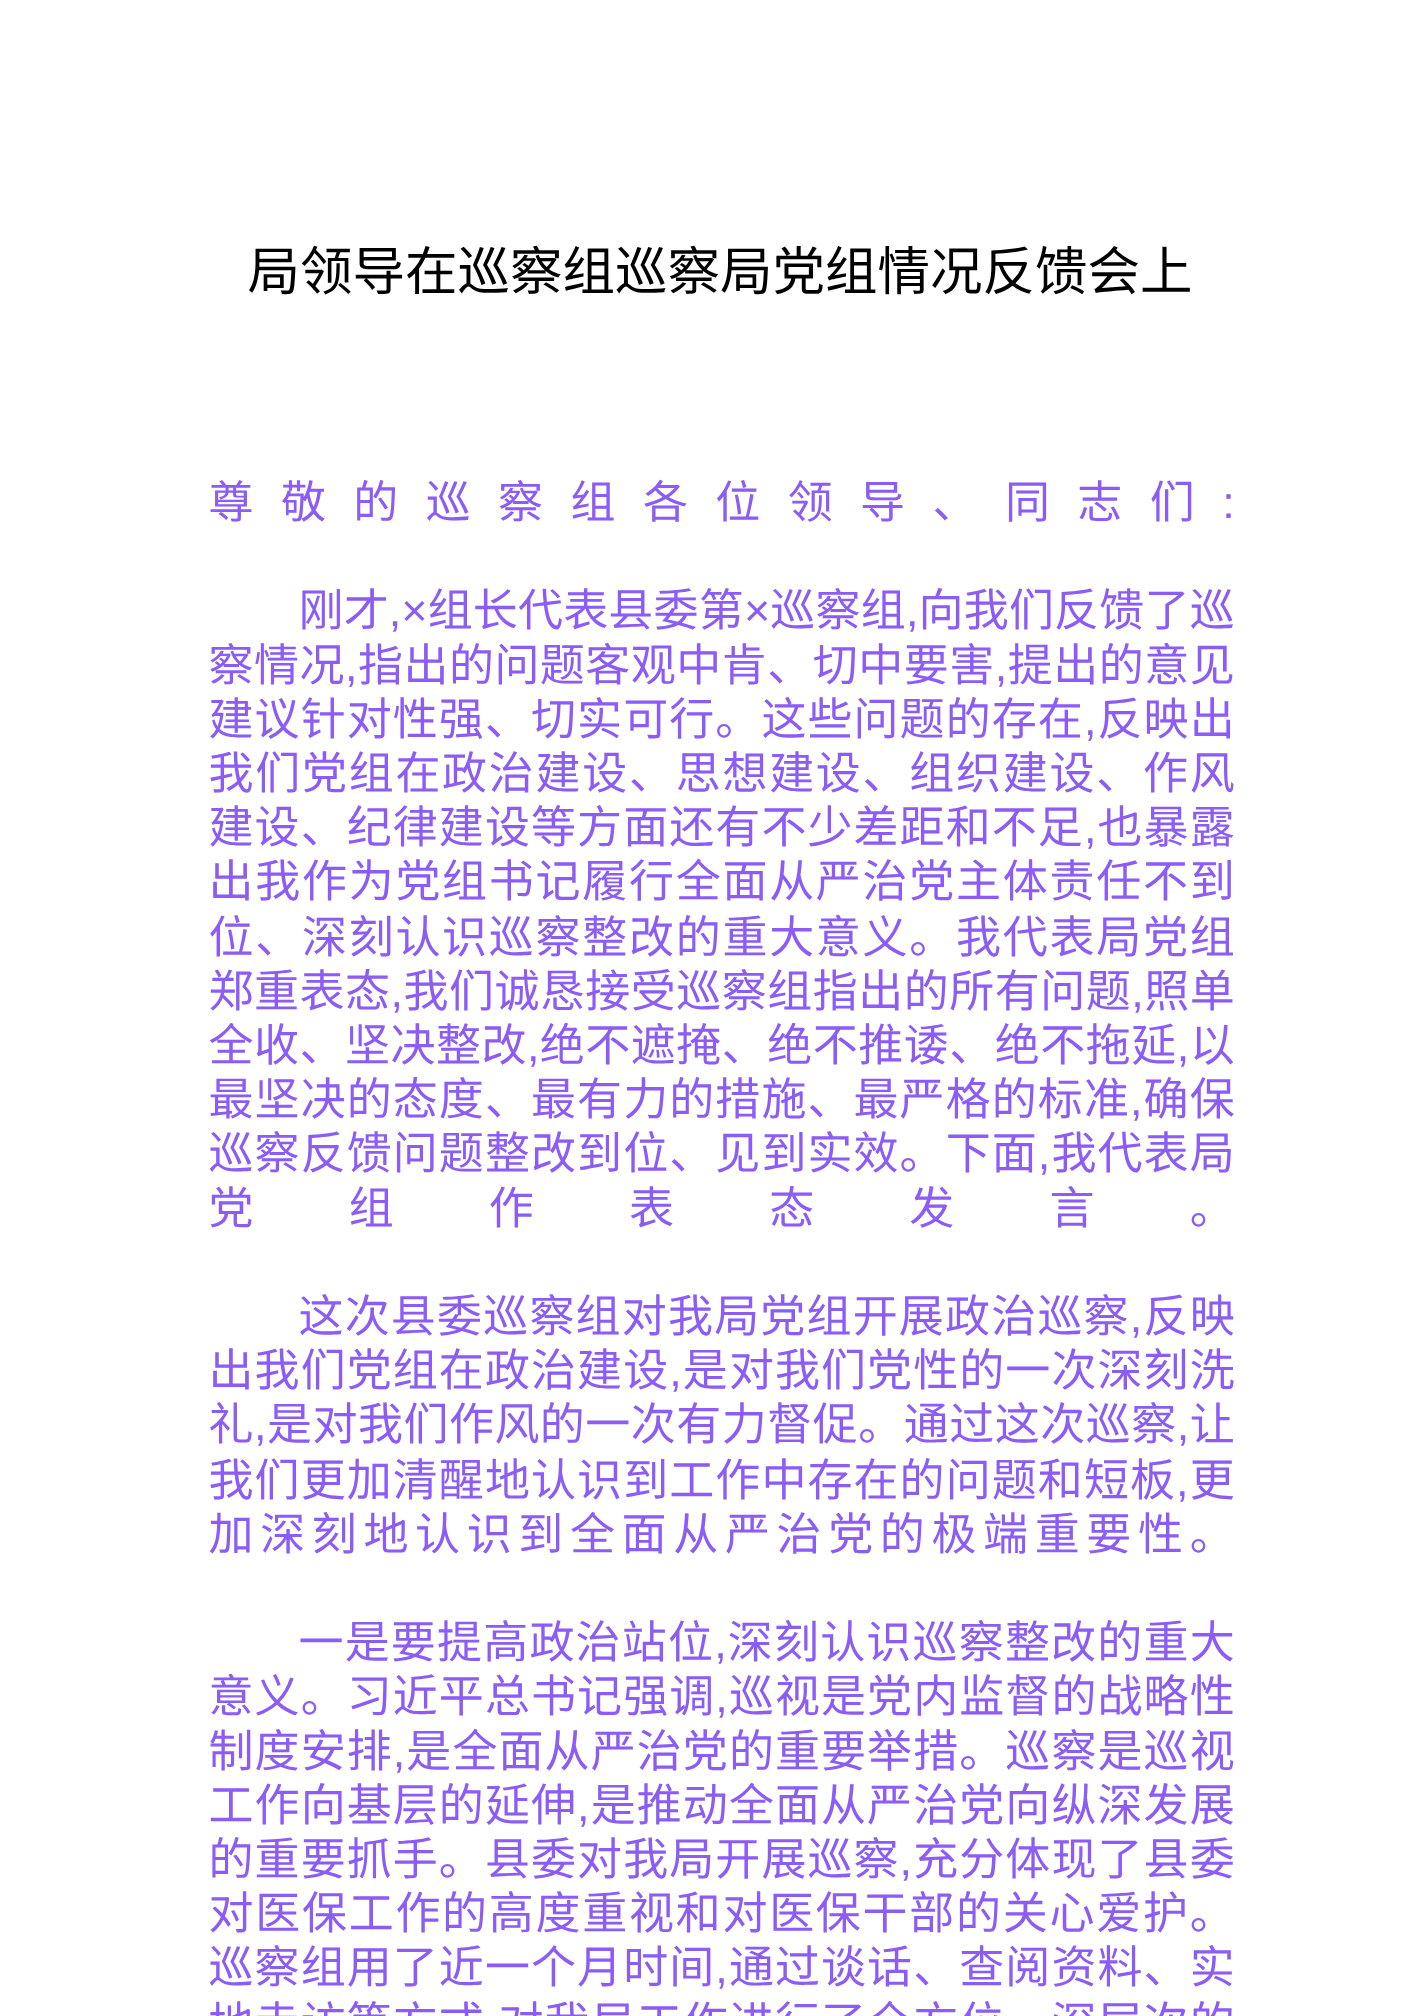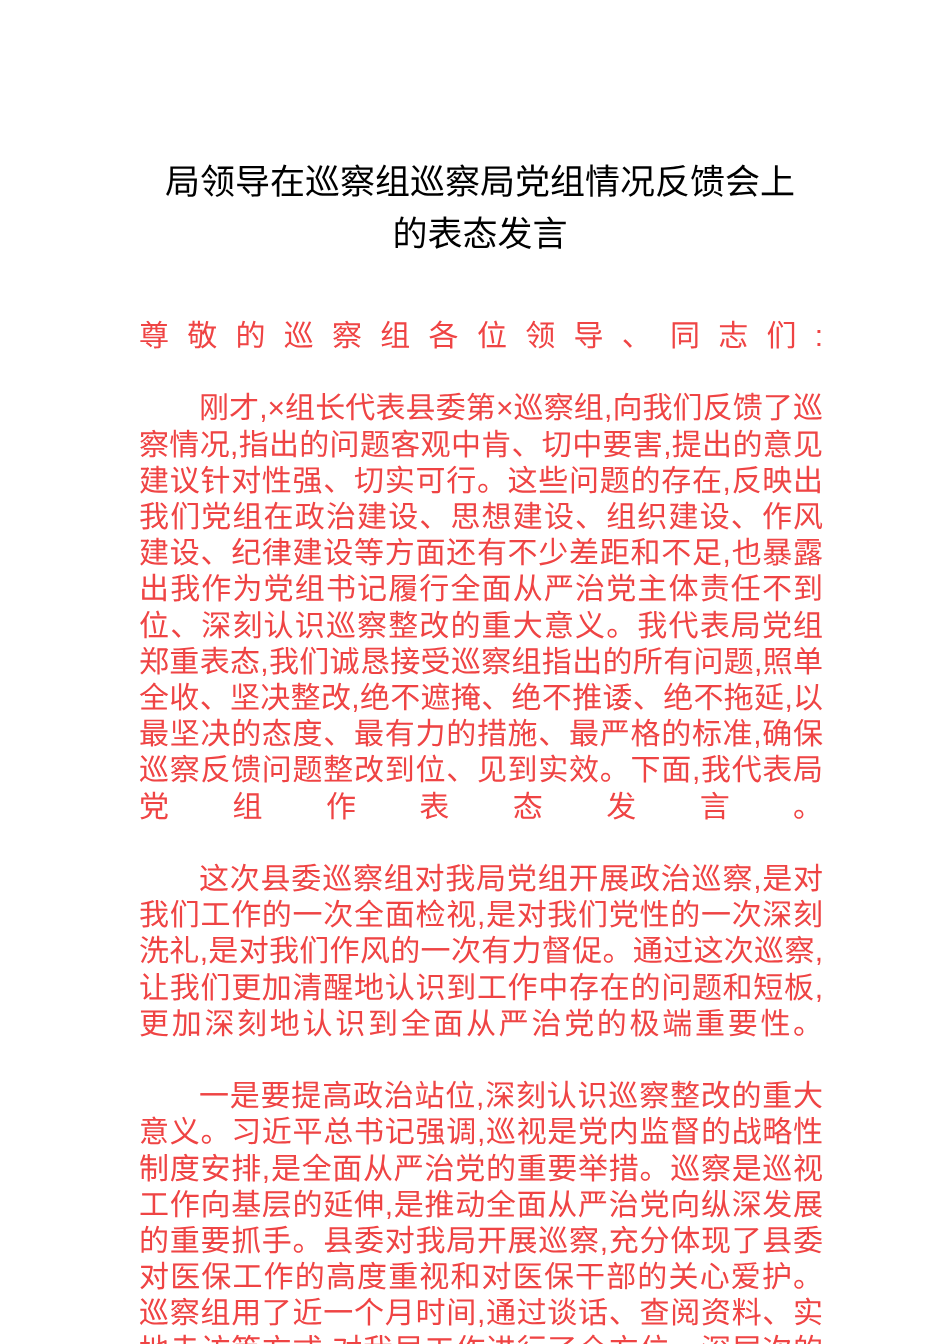--- a/index.html
+++ b/index.html
@@ -48,21 +48,21 @@
   p.para {
     margin: 0;
     padding: 0;
     font-size: 30px;
     line-height: 36.2px;
     font-weight: 400;
     text-align: justify;
     text-justify: inter-character;
     word-break: break-all;
     letter-spacing: -0.1px;
-    color: #ef4444;
+    color: #8b5cf6;
   }
 
   p.indent {
     text-indent: 60px;
   }
 
   p.heading {
     font-weight: bold;
     text-indent: 60px;
   }
@@ -74,23 +74,22 @@
     width: 100%;
   }
 </style>
 </head>
 <body>
 
 <div class="page">
 
   <div class="doc-title">
     <div>局领导在巡察组巡察局党组情况反馈会上</div>
-    <div>的表态发言</div>
   </div>
 
   <div class="body-block">
     <p class="para">尊敬的巡察组各位领导、同志们:</p>
     <p class="para indent">刚才,×组长代表县委第×巡察组,向我们反馈了巡察情况,指出的问题客观中肯、切中要害,提出的意见建议针对性强、切实可行。这些问题的存在,反映出我们党组在政治建设、思想建设、组织建设、作风建设、纪律建设等方面还有不少差距和不足,也暴露出我作为党组书记履行全面从严治党主体责任不到位、深刻认识巡察整改的重大意义。我代表局党组郑重表态,我们诚恳接受巡察组指出的所有问题,照单全收、坚决整改,绝不遮掩、绝不推诿、绝不拖延,以最坚决的态度、最有力的措施、最严格的标准,确保巡察反馈问题整改到位、见到实效。下面,我代表局党组作表态发言。</p>
-    <p class="para indent">这次县委巡察组对我局党组开展政治巡察,是对我们工作的一次全面检视,是对我们党性的一次深刻洗礼,是对我们作风的一次有力督促。通过这次巡察,让我们更加清醒地认识到工作中存在的问题和短板,更加深刻地认识到全面从严治党的极端重要性。</p>
+    <p class="para indent">这次县委巡察组对我局党组开展政治巡察,反映出我们党组在政治建设,是对我们党性的一次深刻洗礼,是对我们作风的一次有力督促。通过这次巡察,让我们更加清醒地认识到工作中存在的问题和短板,更加深刻地认识到全面从严治党的极端重要性。</p>
     <p class="para indent">一是要提高政治站位,深刻认识巡察整改的重大意义。习近平总书记强调,巡视是党内监督的战略性制度安排,是全面从严治党的重要举措。巡察是巡视工作向基层的延伸,是推动全面从严治党向纵深发展的重要抓手。县委对我局开展巡察,充分体现了县委对医保工作的高度重视和对医保干部的关心爱护。巡察组用了近一个月时间,通过谈话、查阅资料、实地走访等方式,对我局工作进行了全方位、深层次的政治体检,发现了许多我们自己没有察觉的问题,指出了许</p>
   </div>
 
 </div>
 
 </body></html>

